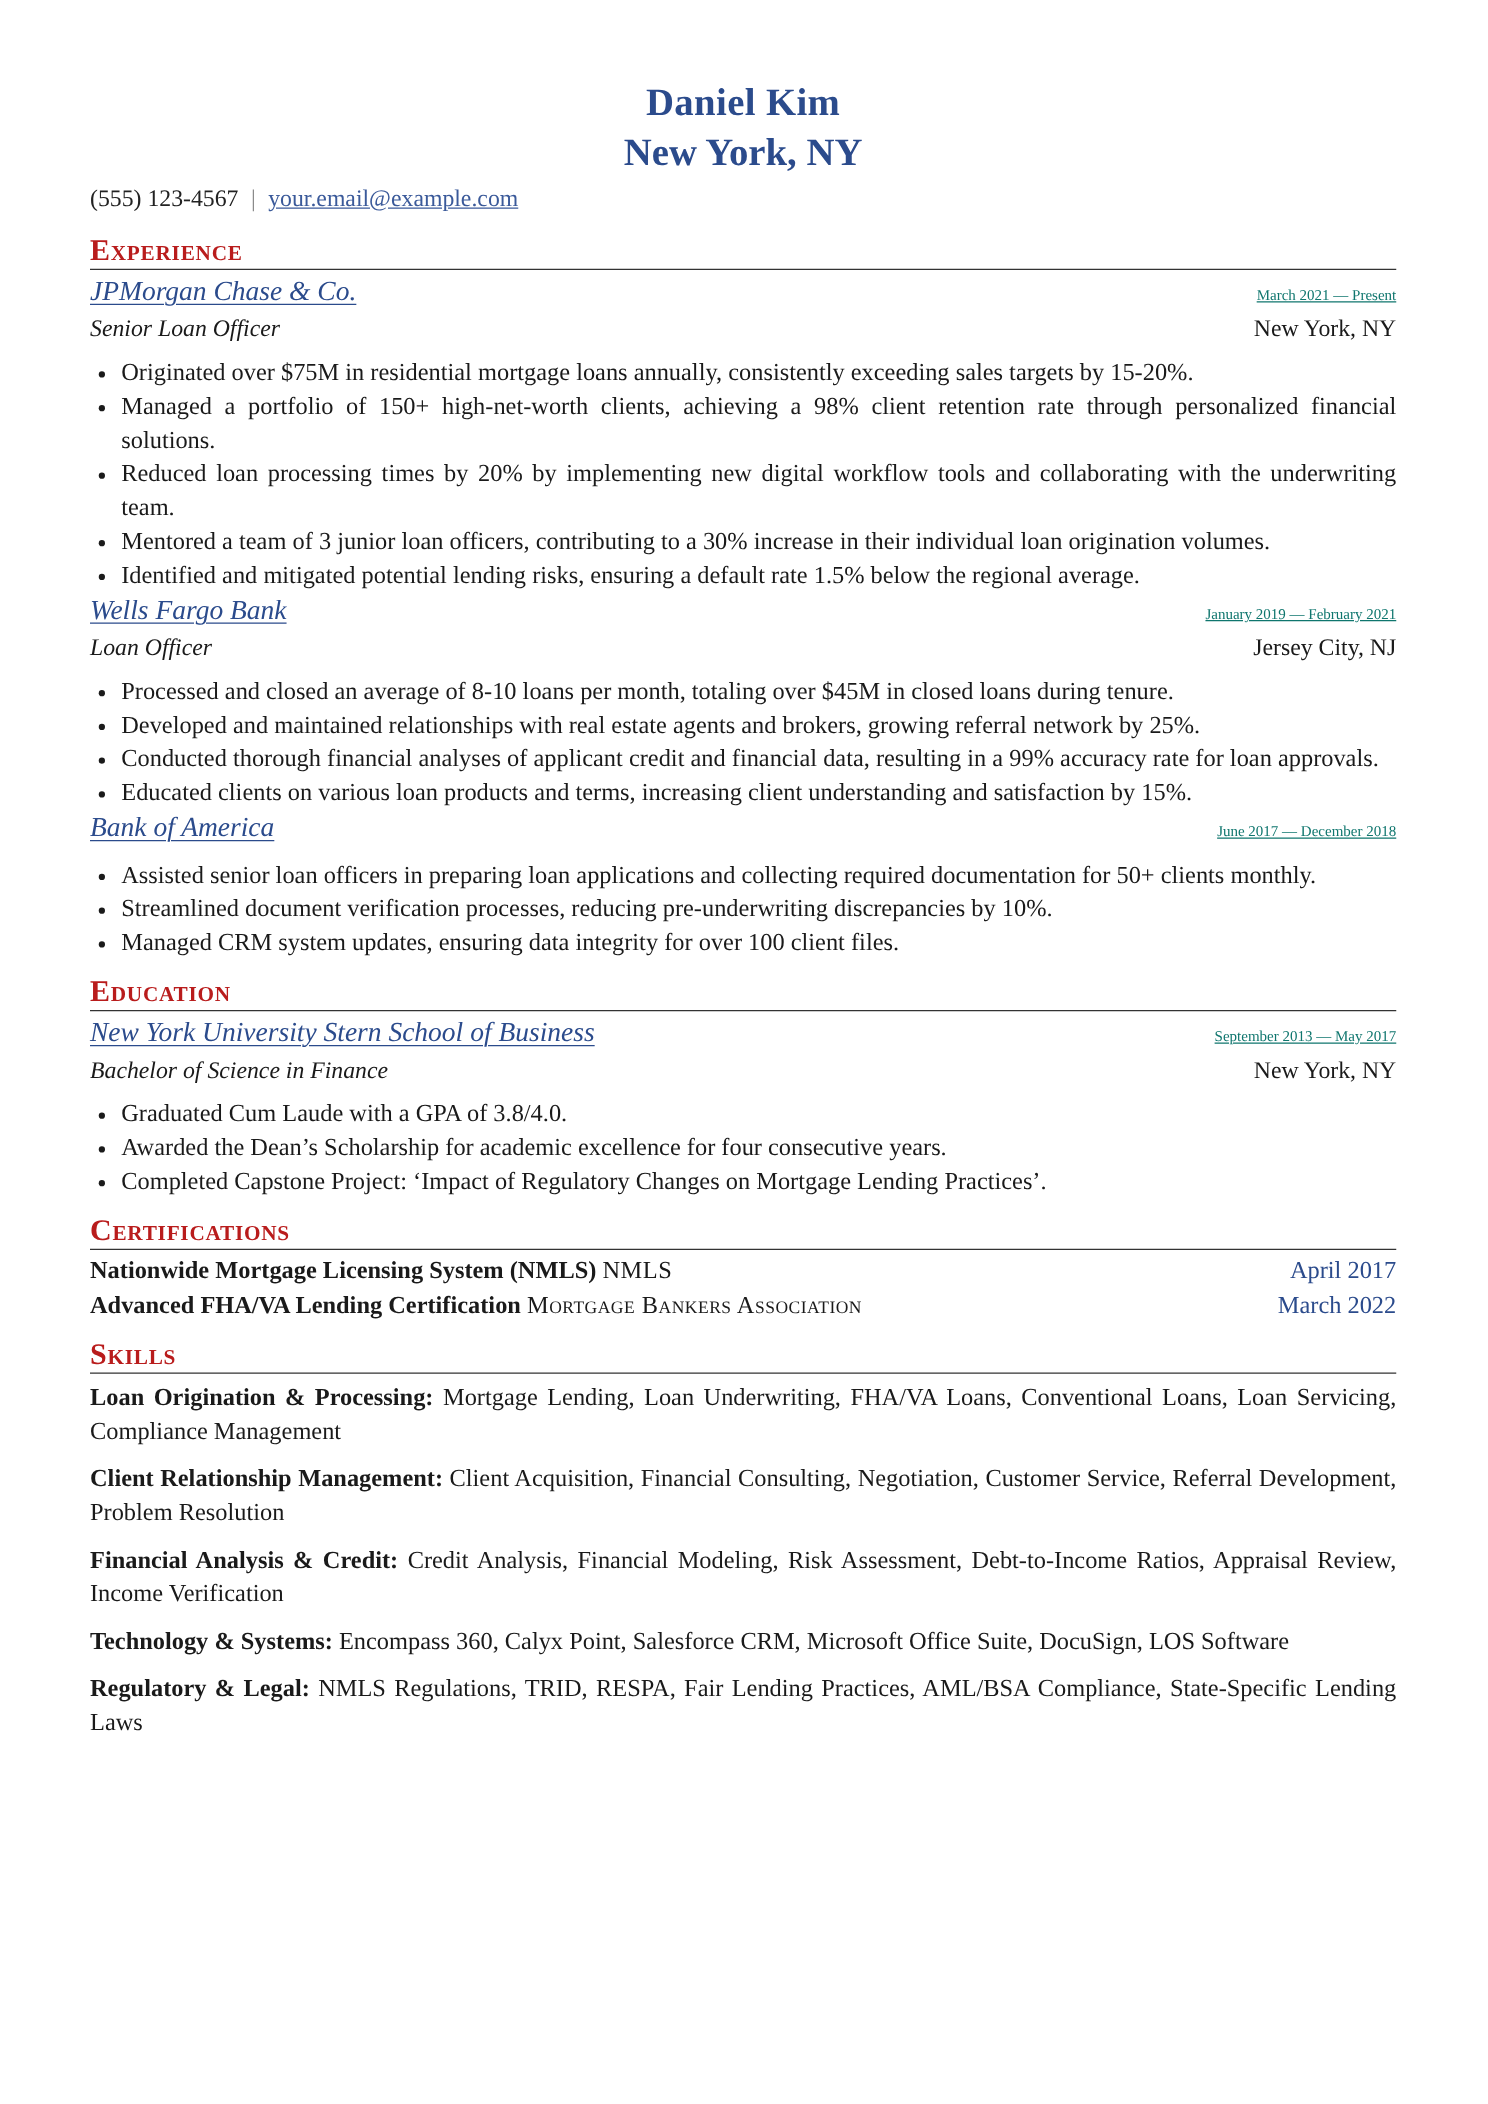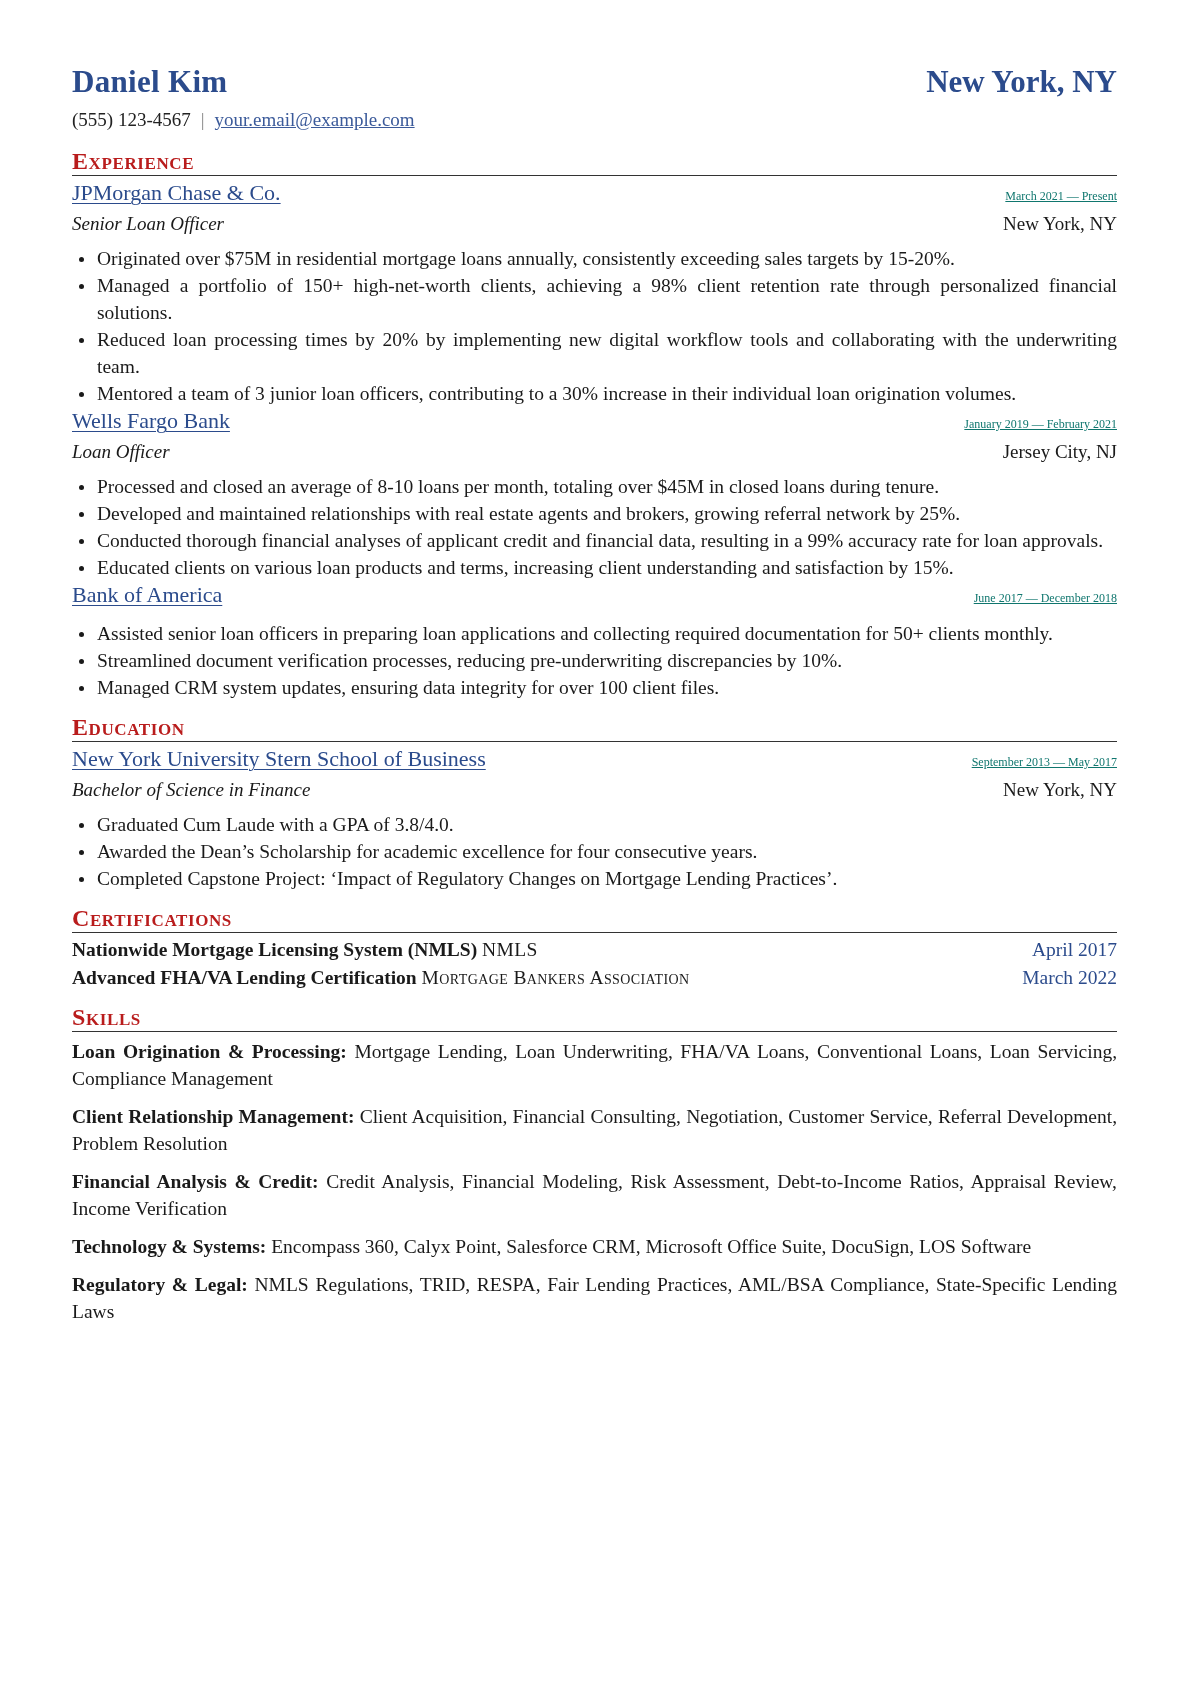--- a/index.html
+++ b/index.html
@@ -6,33 +6,33 @@
   body {
     width: 1190px; height: 1683px; position: relative; overflow: hidden;
     font-family: "DejaVu Serif", "Liberation Serif", serif;
     color: #1a1a1a;
   }
   .page {
     position: absolute; left: 72px; top: 62px; width: 1045px;
     font-family: "Liberation Serif", "DejaVu Serif", serif;
     font-size: 19.5px; line-height: 27px;
   }
-  .header-row { display: flex; justify-content: space-between; align-items: flex-end; }
+  .header-row { display: flex; justify-content: space-between; align-items: center; flex-direction: column; }
   .name { font-size: 31px; font-weight: bold; color: #2b4b8c; line-height: 40px; letter-spacing: 0.3px; }
   .header-loc { font-size: 31px; font-weight: bold; color: #2b4b8c; line-height: 40px; }
   .contact { margin-top: 4px; font-size: 19px; color: #222; }
   .contact .sep { color: #888; margin: 0 10px; }
   .contact a { color: #3b5a9a; text-decoration: underline; text-decoration-color: #3b5a9a; }
   .section-title {
     font-variant: small-caps; font-weight: bold; color: #b91c1c;
     font-size: 24px; line-height: 28px; letter-spacing: 0.6px;
     border-bottom: 1.6px solid #333; padding-bottom: 0px; margin-top: 12px; margin-bottom: 3px;
   }
   .entry-top { display: flex; justify-content: space-between; align-items: baseline; }
-  .org { color: #2b4b8c; font-size: 22px; text-decoration: underline; text-decoration-thickness: 1.2px; text-underline-offset: 3px; cursor: pointer; line-height: 28px; }
+  .org { color: #2b4b8c; font-size: 22px; text-decoration: underline; text-decoration-thickness: 1.2px; text-underline-offset: 3px; cursor: pointer; line-height: 28px; font-style: italic; }
   .dates { color: #0f766e; font-size: 12px; text-decoration: underline; }
   .role { font-style: italic; font-size: 19px; }
   .loc { font-size: 19px; }
   ul.bullets { list-style: none; margin: 8px 0 0 0; padding: 0; }
   ul.bullets li { position: relative; padding-left: 25px; text-align: justify; line-height: 27px; }
   ul.bullets li::before {
     content: ""; position: absolute; left: 7px; top: 12px; width: 5px; height: 5px;
     border-radius: 50%; background: #1a1a1a;
   }
   .cert-row { display: flex; justify-content: space-between; align-items: baseline; line-height: 27.5px; gap: 14px; }
@@ -64,20 +64,21 @@
     </div>
     <div class="entry-top">
       <span class="role">Senior Loan Officer</span>
       <span class="loc">New York, NY</span>
     </div>
     <ul class="bullets">
       <li>Originated over $75M in residential mortgage loans annually, consistently exceeding sales targets by 15-20%.</li>
       <li>Managed a portfolio of 150+ high-net-worth clients, achieving a 98% client retention rate through personalized financial solutions.</li>
       <li>Reduced loan processing times by 20% by implementing new digital workflow tools and collaborating with the underwriting team.</li>
       <li>Mentored a team of 3 junior loan officers, contributing to a 30% increase in their individual loan origination volumes.</li>
+      <li>Identified and mitigated potential lending risks, ensuring a default rate 1.5% below the regional average.</li>
     </ul>
   </div>
 
   <div>
     <div class="entry-top">
       <span class="org">Wells Fargo Bank</span>
       <span class="dates">January 2019 — February 2021</span>
     </div>
     <div class="entry-top">
       <span class="role">Loan Officer</span>

